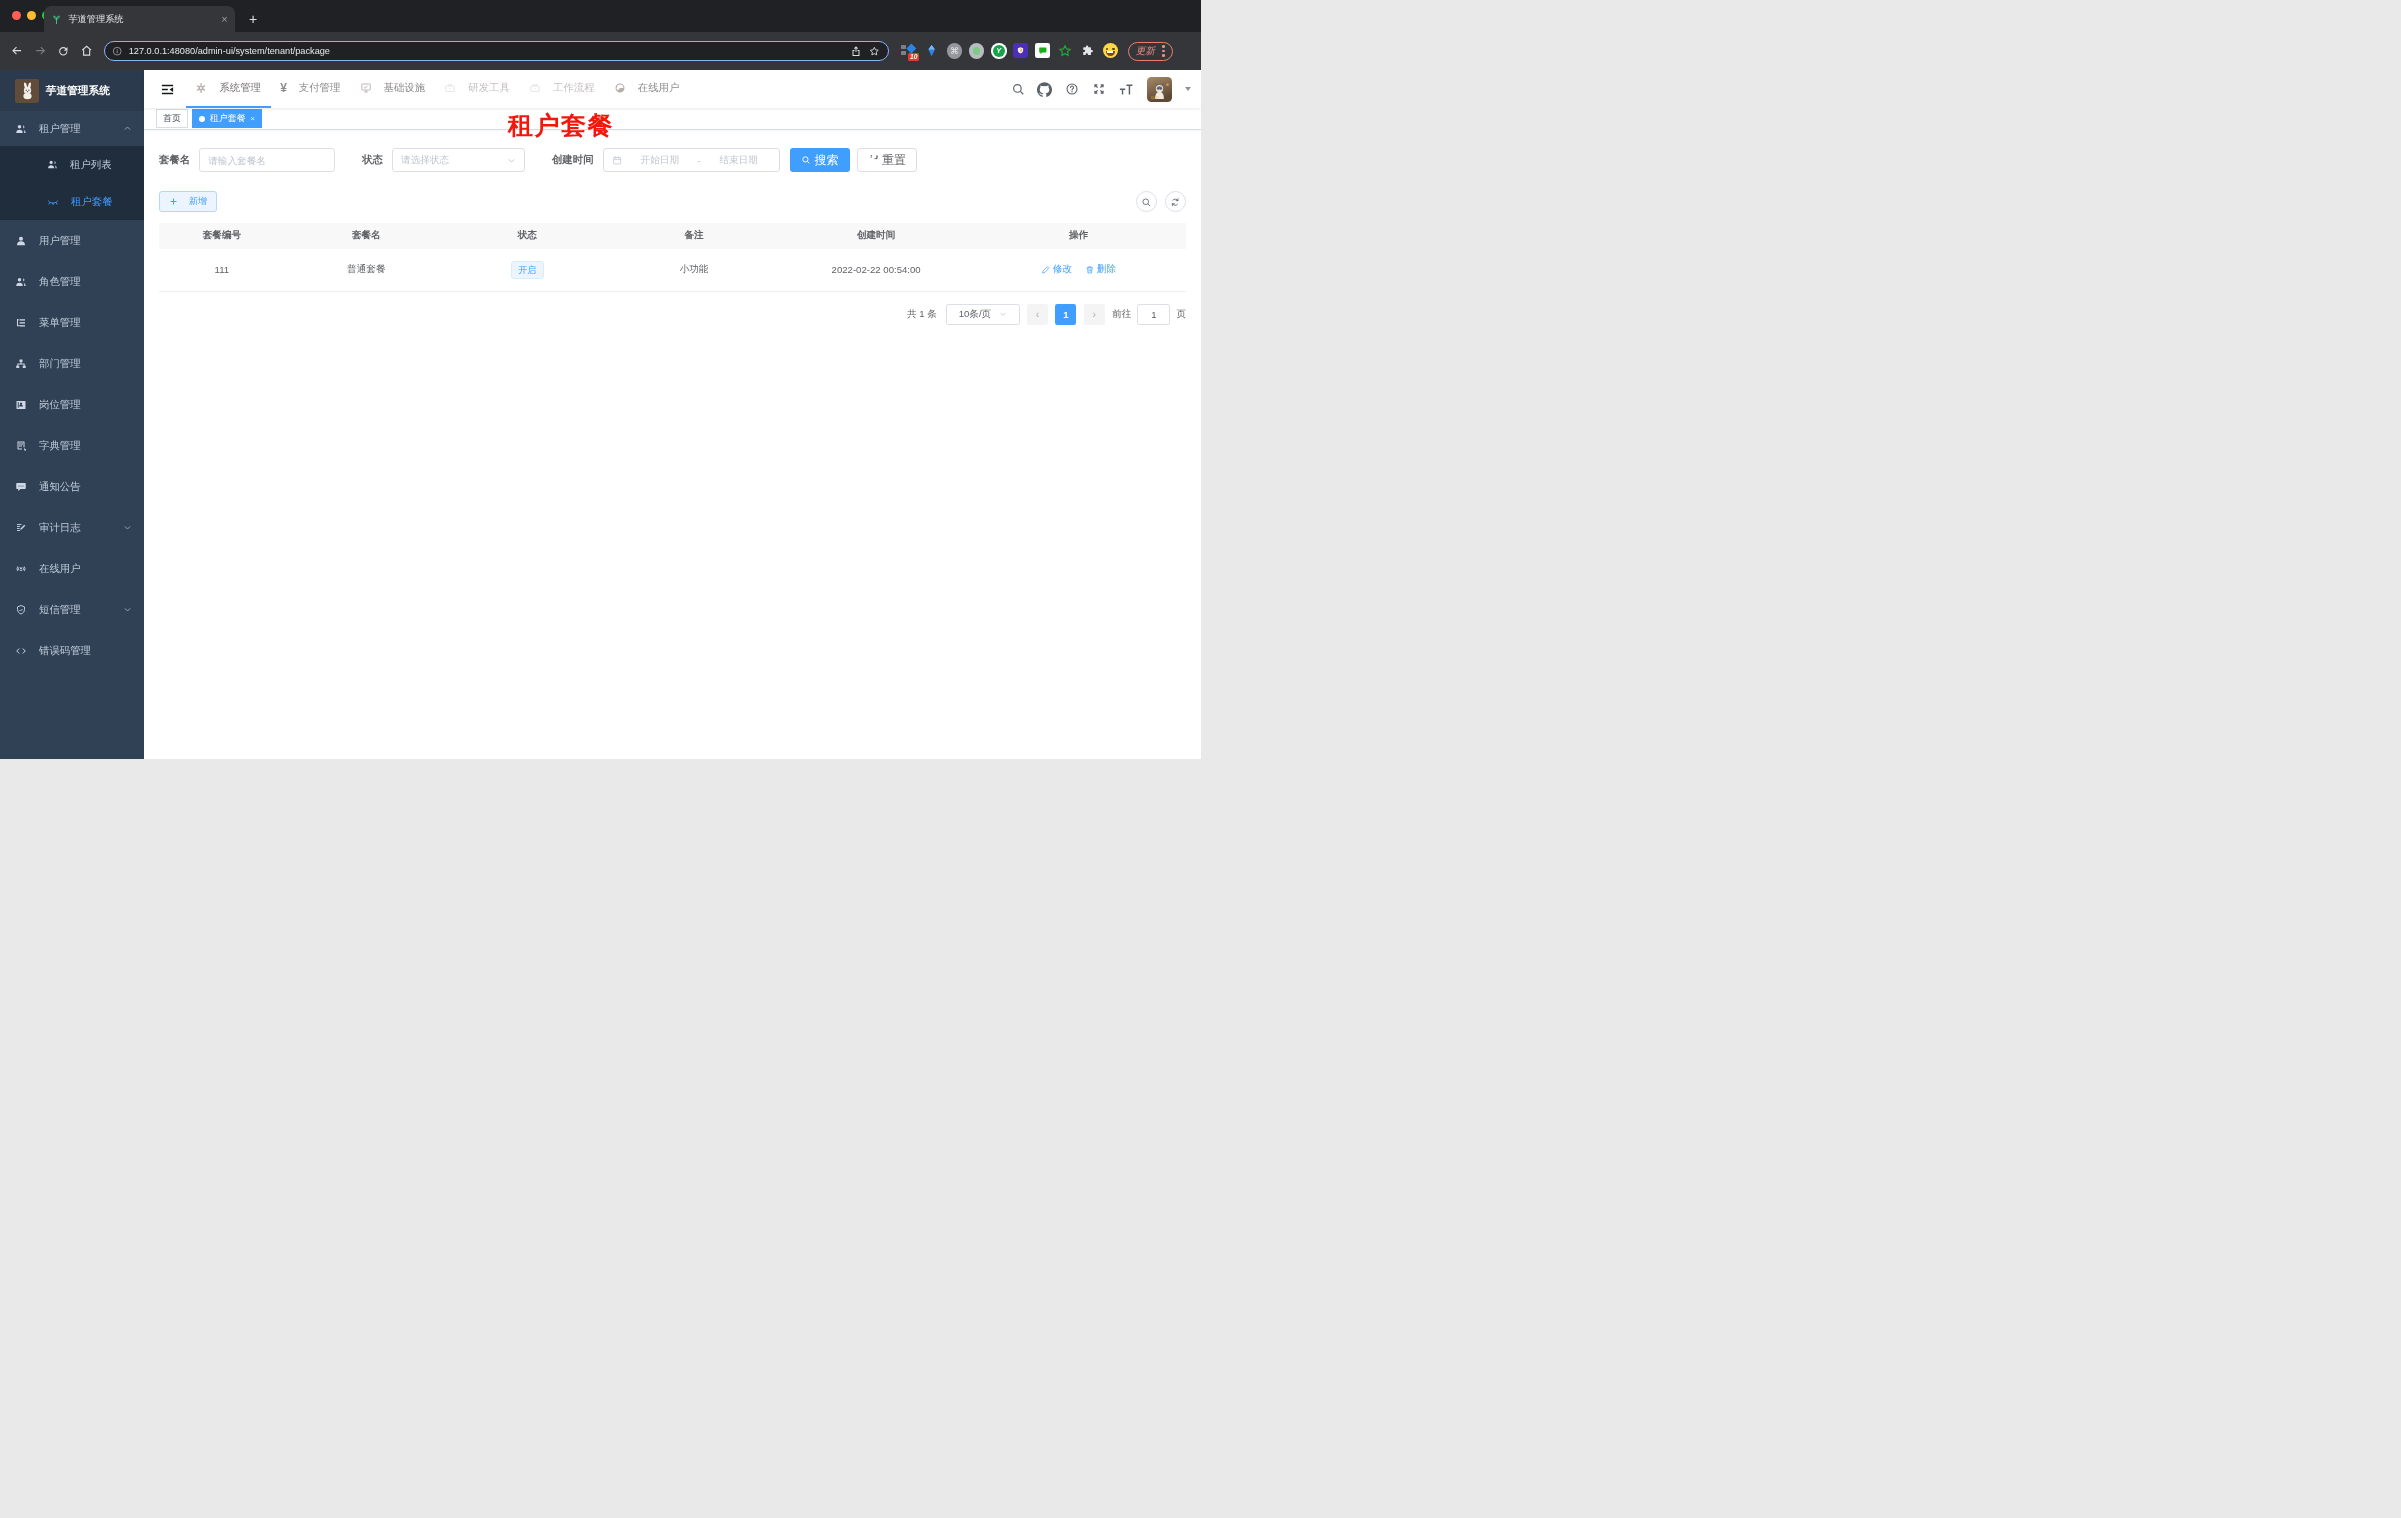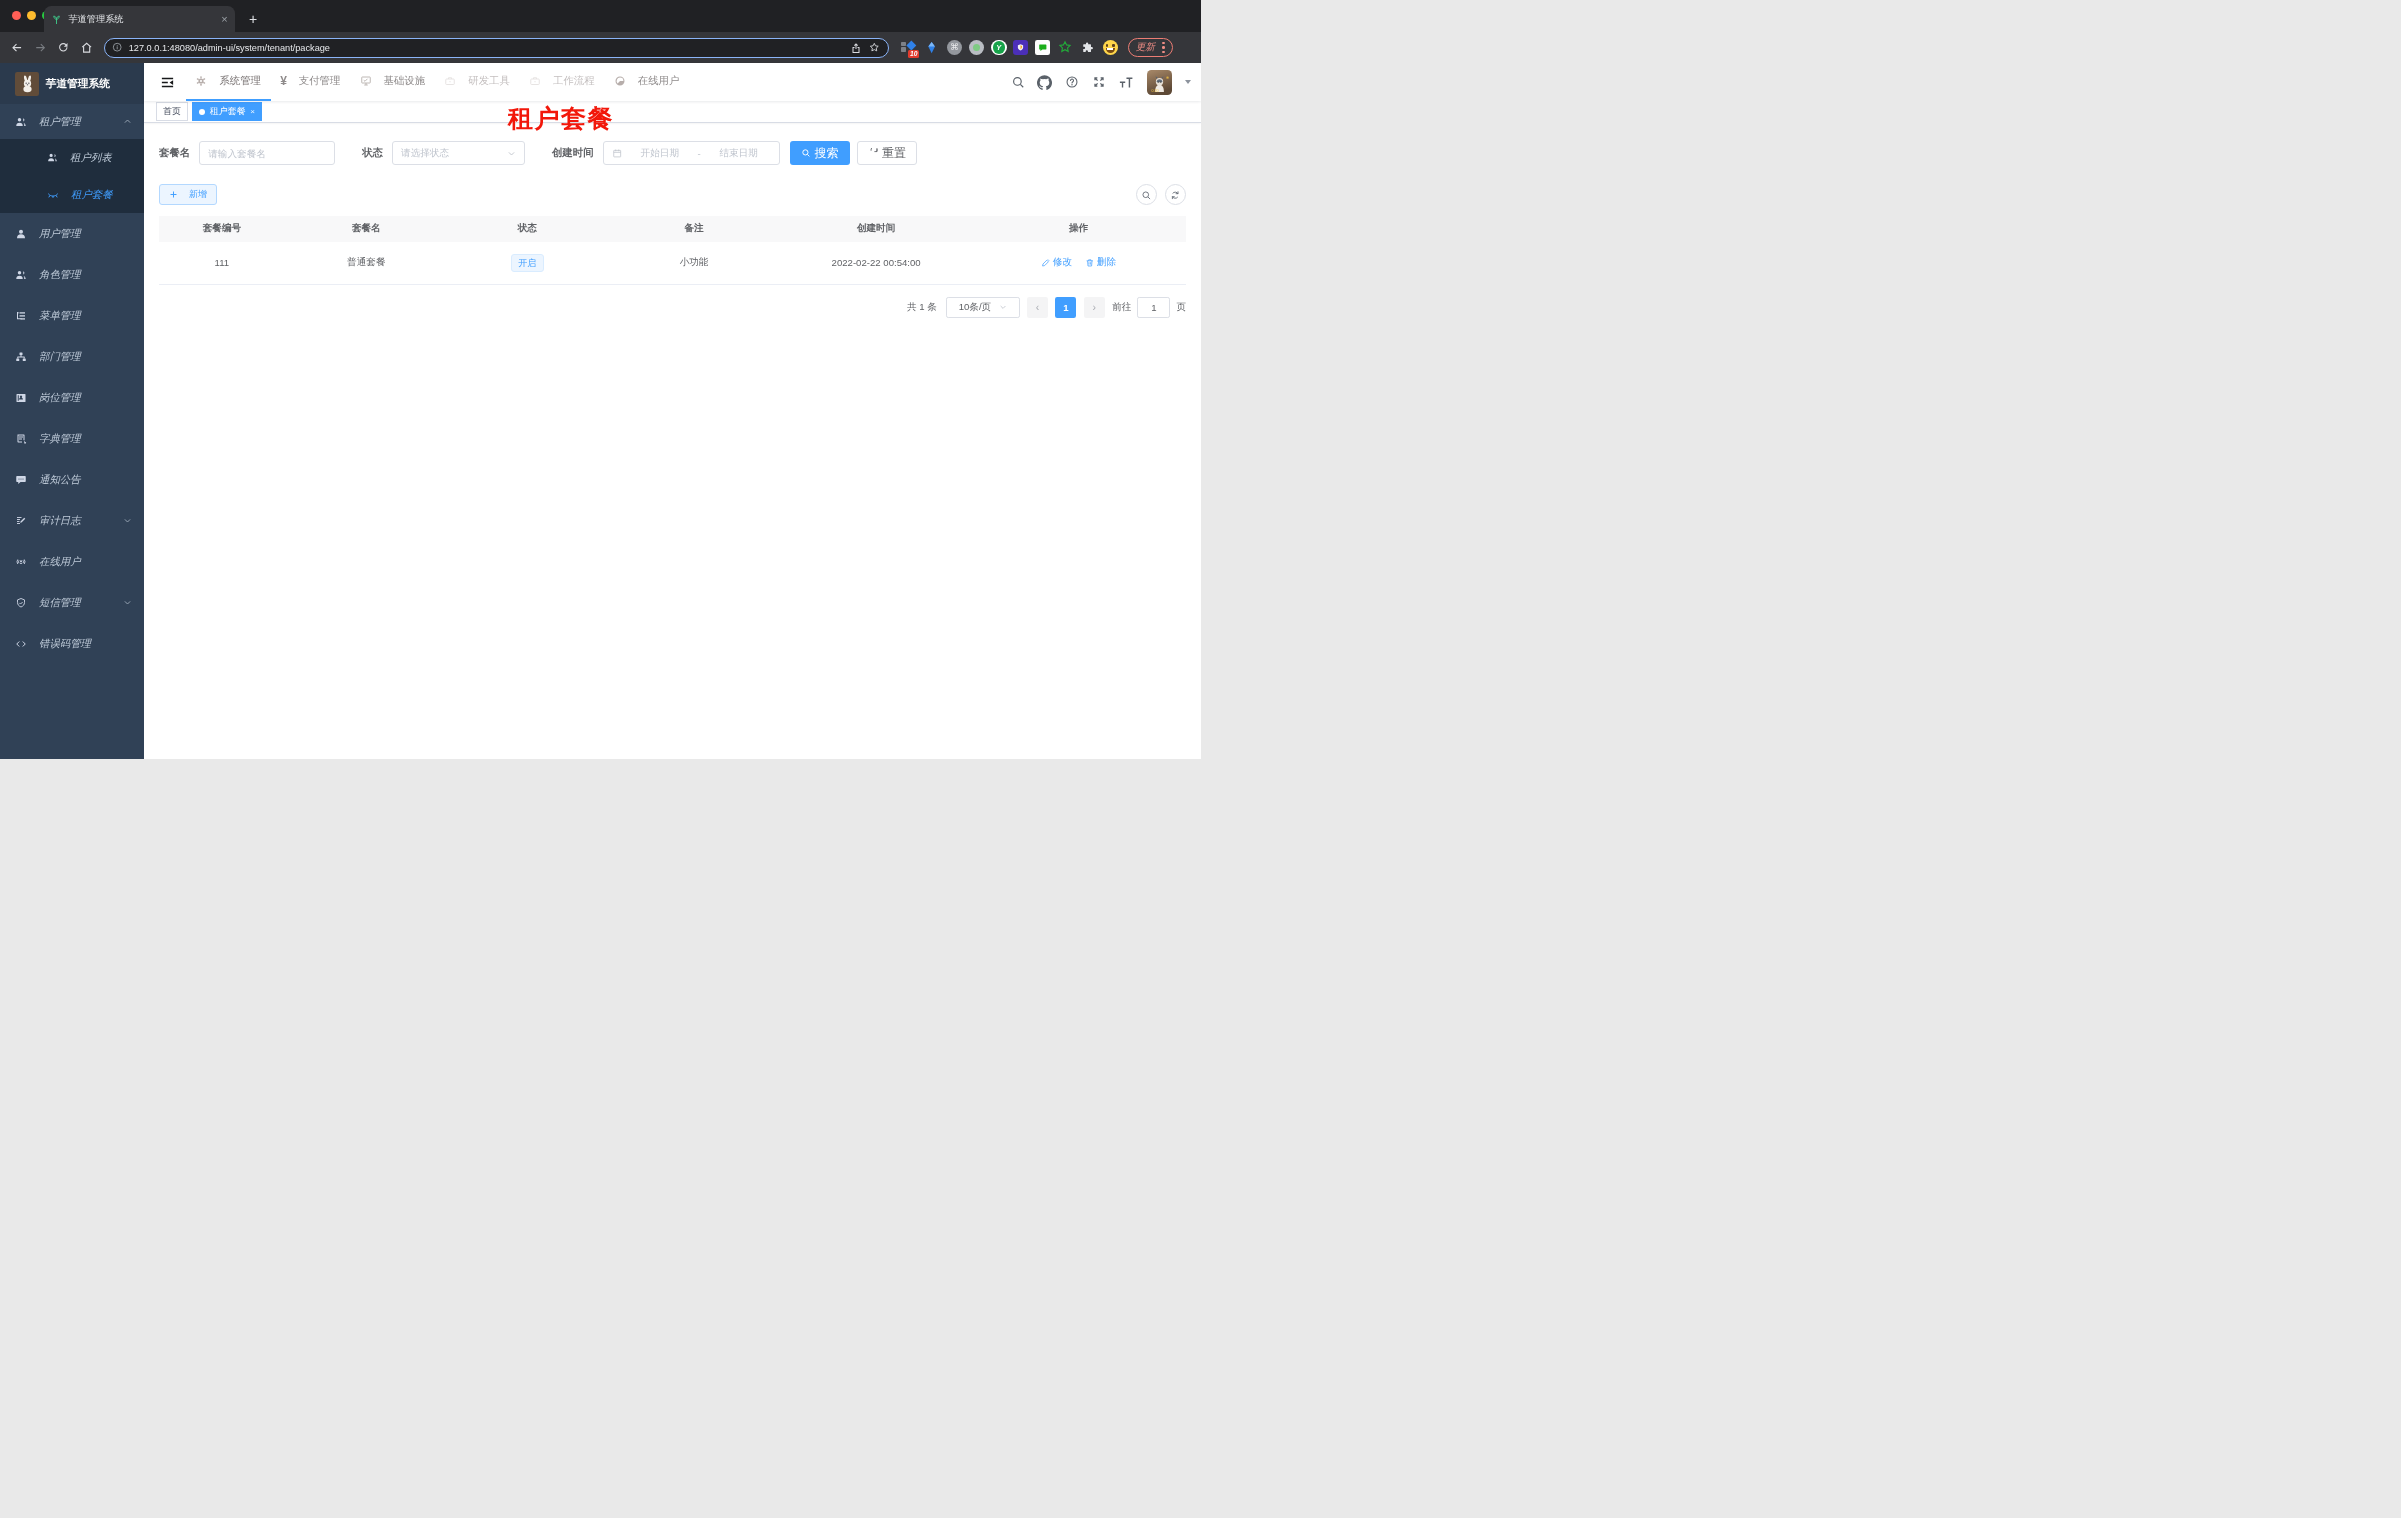--- a/index.html
+++ b/index.html
@@ -10,21 +10,21 @@
   .tabstrip { height:32px; background:#202124; position:relative; }
   .traffic { position:absolute; top:11px; left:12px; display:flex; gap:6px; }
   .traffic i { width:9px; height:9px; border-radius:50%; display:block; }
   .t-red { background:#ff5f57; } .t-yellow { background:#febc2e; } .t-green { background:#28c840; }
   .tab { position:absolute; left:44px; bottom:0; width:191px; height:26px; background:#35363a;
          border-radius:7.4px 7.4px 0 0; display:flex; align-items:center; padding:0 7.4px; gap:6px; }
   .tab-title { color:#e8eaed; font-size:9.2px; flex:1; white-space:nowrap; overflow:hidden; }
   .tab-close { color:#9aa0a6; font-size:11px; line-height:1; cursor:pointer; }
   .newtab { position:absolute; left:244px; bottom:4.4px; width:18px; height:18px; color:#dfe1e5;
             font-size:14px; display:flex; align-items:center; justify-content:center; cursor:pointer; }
-  .toolbar { height:31px; background:#35363a; display:flex; align-items:center; padding:0 7.4px; gap:4.4px; }
+  .toolbar { height:38px; background:#35363a; display:flex; align-items:center; padding:0 7.4px; gap:4.4px; }
   .nav-btn { width:19px; height:19px; display:flex; align-items:center; justify-content:center; color:#dadce0; }
   .nav-btn.disabled { color:#797d82; }
   .urlbar { width:785px; height:20px; margin-left:3px; background:#202124; border:1.5px solid #8ab4f8;
             border-radius:10.4px; display:flex; align-items:center; padding:0 7.4px; gap:6px; color:#e8eaed; }
   .urlbar .url-text { font-size:9.2px; flex:1; white-space:nowrap; overflow:hidden; color:#e8eaed; }
   .urlbar svg { flex:none; }
   .extrow { display:flex; align-items:center; gap:6.7px; margin-left:7.4px; }
   .ext { width:16.3px; height:16.3px; position:relative; display:flex; align-items:center; justify-content:center; }
   .ext .blk { position:absolute; width:4.4px; height:4.4px; background:#7d8187; border-radius:0.7px; }
   .ext .b1 { left:0.7px; top:2.2px; } .ext .b2 { left:0.7px; top:8.1px; }
@@ -51,21 +51,21 @@
 
   
   .app { display:flex; height:702px; }
   .sidebar { width:144px; background:#304156; flex:none; color:#bfcbd9; overflow:hidden; }
   .logo { height:41px; display:flex; align-items:center; gap:6.7px; padding-left:15px; background:#2b3a4d; }
   .logo-img { width:24px; height:24px; border-radius:2.2px; background:#614c39; flex:none; display:flex; align-items:center; justify-content:center; }
   .logo-title { color:#fff; font-size:10.7px; font-weight:700; white-space:nowrap; }
   .menu-item { height:41px; display:flex; align-items:center; gap:12px; padding:0 12px 0 15px; font-size:10.4px; cursor:pointer; position:relative; }
   .menu-item.group { height:35px; }
   .menu-item svg { flex:none; }
-  .menu-item .m-label { flex:1; white-space:nowrap;font-style:italic; }
+  .menu-item .m-label { flex:1; white-space:nowrap; }
   .submenu { background:#1f2d3d; }
   .submenu .menu-item { height:37px; padding-left:47px; }
   .menu-item.active { color:#409eff; }
   .chev { color:#9aa7b6; }
 
   .main { flex:1; display:flex; flex-direction:column; position:relative; background:#fff; min-width:0; }
   .navbar { height:38px; background:#fff; display:flex; align-items:stretch; box-shadow:0 0.7px 3px rgba(0,21,41,.12); position:relative; z-index:3; padding-left:10.4px; }
   .fold { width:27px; display:flex; align-items:center; justify-content:center; color:#17181a; cursor:pointer; }
   .topnav { display:flex; margin-left:4.4px; }
   .topnav-item { display:flex; align-items:center; gap:12px; padding:0 9.6px; font-size:10.4px; color:#8f8b8b; cursor:pointer; border-bottom:2.2px solid transparent; }

